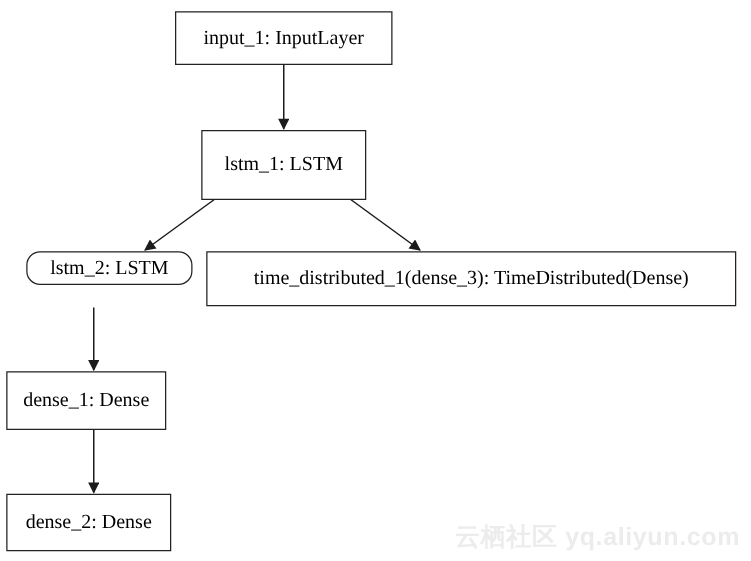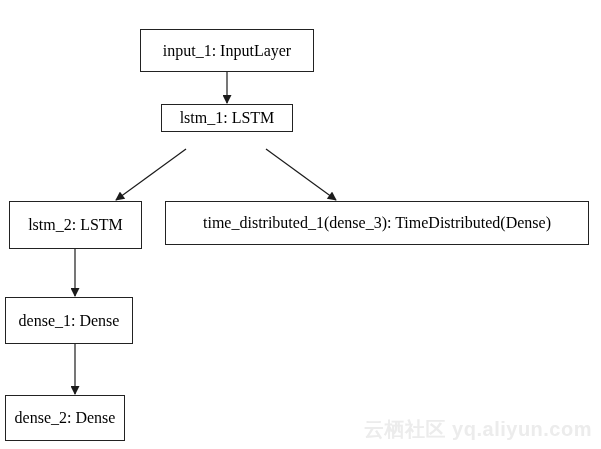--- a/index.html
+++ b/index.html
@@ -65,22 +65,22 @@
     <g id="edge-group">
         <line class="edge-line" x1="227" y1="52" x2="227" y2="103" marker-end="url(#arrowhead)"></line>
         <line class="edge-line" x1="186" y1="149" x2="116" y2="200" marker-end="url(#arrowhead)"></line>
         <line class="edge-line" x1="266" y1="149" x2="336" y2="200" marker-end="url(#arrowhead)"></line>
         <line class="edge-line" x1="75" y1="246" x2="75" y2="296" marker-end="url(#arrowhead)"></line>
         <line class="edge-line" x1="75" y1="344" x2="75" y2="394" marker-end="url(#arrowhead)"></line>
       </g>
   </svg>
 
   <div id="nodes-layer">
-      <div class="node" style="left: 140px; top: 9px; width: 174px; height: 43px; margin-top: 20px;">input_1: InputLayer</div>
-      <div class="node" style="left: 161px; top: 104px; width: 132px; height: 28px;">lstm_1: LSTM</div>
-      <div class="node" style="left: 9px; top: 201px; width: 133px; height: 48px;">lstm_2: LSTM</div>
+      <div class="node" style="left: 140px; top: 9px; width: 174px; height: 43px;">input_1: InputLayer</div>
+      <div class="node" style="left: 161px; top: 104px; width: 132px; height: 56px;">lstm_1: LSTM</div>
+      <div class="node" style="left: 21px; top: 201px; width: 133px; height: 27px; border-radius: 11px;">lstm_2: LSTM</div>
       <div class="node" style="left: 165px; top: 201px; width: 424px; height: 44px; text-align: right;">time_distributed_1(dense_3): TimeDistributed(Dense)</div>
       <div class="node" style="left: 5px; top: 297px; width: 128px; height: 47px;">dense_1: Dense</div>
-      <div class="node" style="left: 5px; top: 395px; width: 120px; height: 46px;">dense_2: Dense</div>
+      <div class="node" style="left: 5px; top: 395px; width: 132px; height: 46px;">dense_2: Dense</div>
     </div>
 
   <div id="watermark">云栖社区 yq.aliyun.com</div>
 </div>
 
 </body></html>

